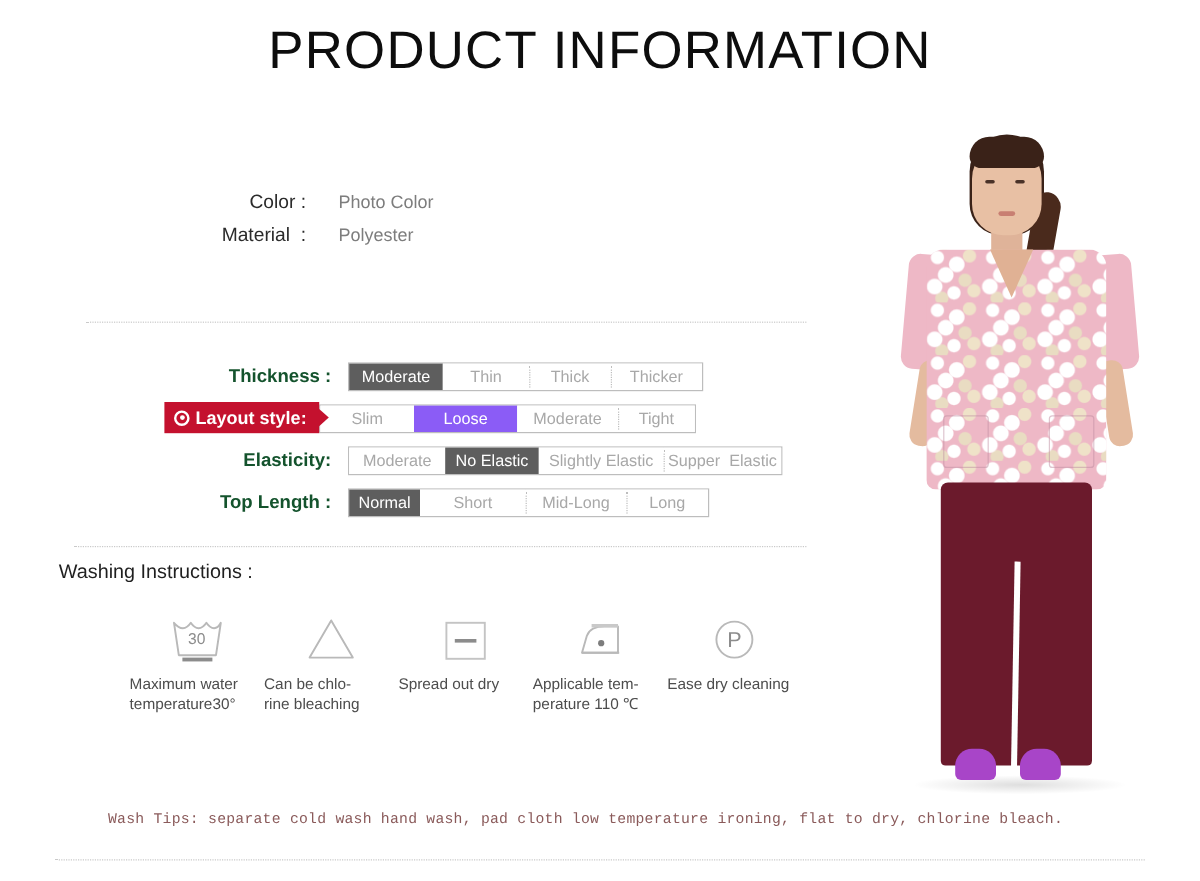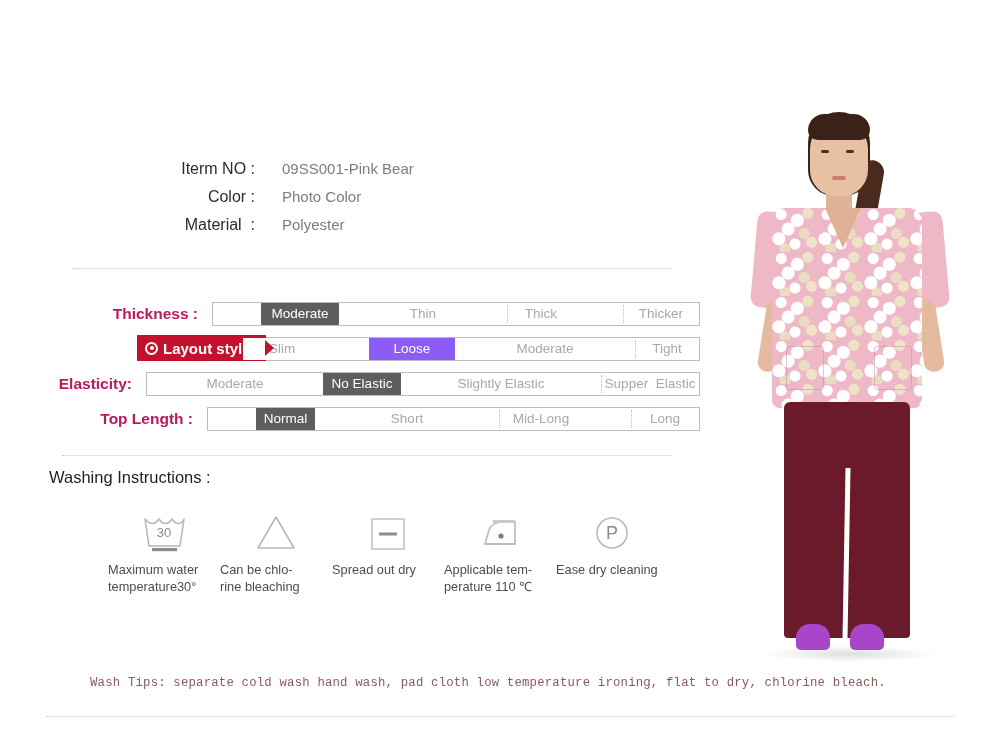--- a/index.html
+++ b/index.html
@@ -82,21 +82,21 @@
     display: flex;
     align-items: center;
   }
   .attr-label {
     width: 290px;
     box-sizing: border-box;
     padding-right: 14px;
     text-align: right;
     font-size: 15.5px;
     font-weight: bold;
-    color: #be185d;
+    color: #14532d;
     white-space: pre;
   }
   
   .attr-row.hl .attr-label {
     position: relative;
     width: 266px;
     padding-right: 18px;
     color: #ffffff;
     background: #C4112E;
     height: 26px;
@@ -175,21 +175,20 @@
     align-items: center;
     justify-content: center;
     font-size: 13.5px;
     color: #a8a8a8;
     background: #ffffff;
     height: 22px;
     box-sizing: border-box;
     padding: 0 6px;
     white-space: pre;
     position: relative;
-    margin-left: 48px;
   }
   .chip.sep::before {
     content: "";
     position: absolute;
     left: 0;
     top: 2px;
     bottom: 2px;
     border-left: 1px dotted #bdbdbd;
   }
   .chip.sel {
@@ -419,26 +418,23 @@
     border-radius: 14px 14px 5px 5px;
   }
   .m-shoe.l { left: 96px; }
   .m-shoe.r { left: 150px; }
 </style>
 </head>
 <body>
 
 <div id="page">
 
+  <div class="page-title">PRODUCT INFORMATION</div>
 
   <div class="spec-list">
-    <div class="spec-row">
-      <div class="spec-key">Iterm NO :</div>
-      <div class="spec-val">09SS001-Pink Bear</div>
-    </div>
     <div class="spec-row">
       <div class="spec-key">Color :</div>
       <div class="spec-val">Photo Color</div>
     </div>
     <div class="spec-row">
       <div class="spec-key">Material  :</div>
       <div class="spec-val">Polyester</div>
     </div>
   </div>
 

